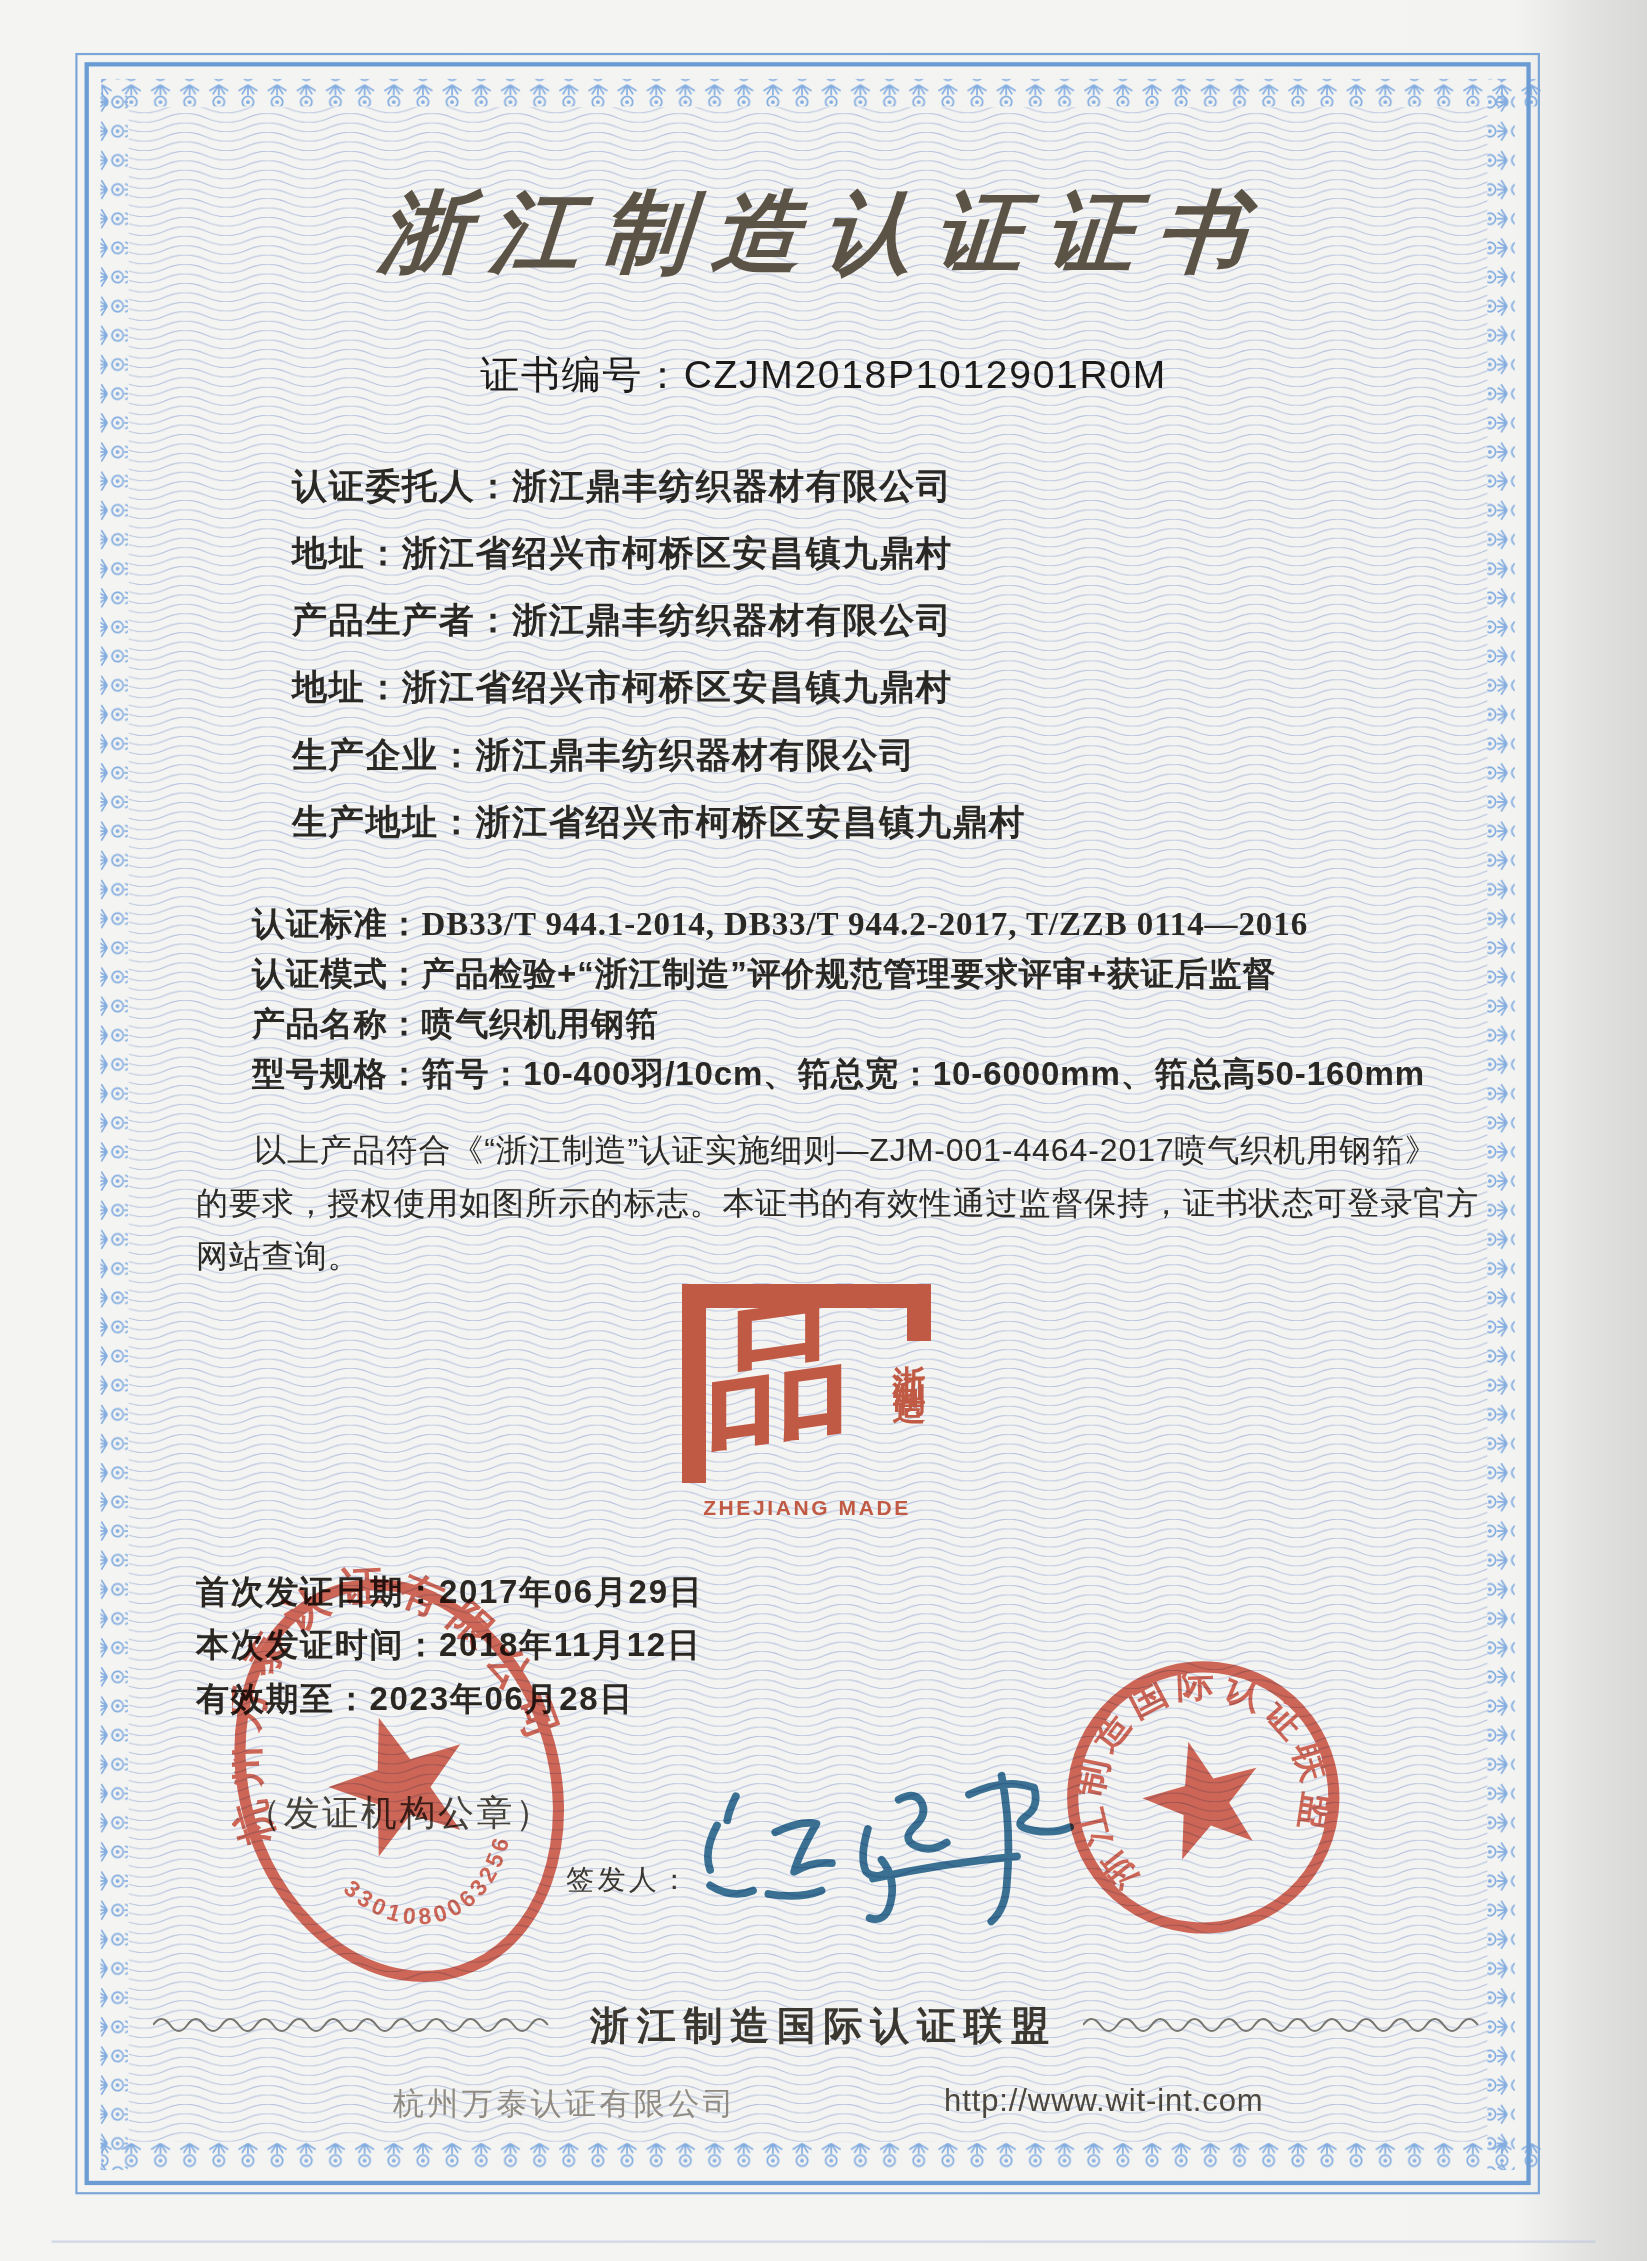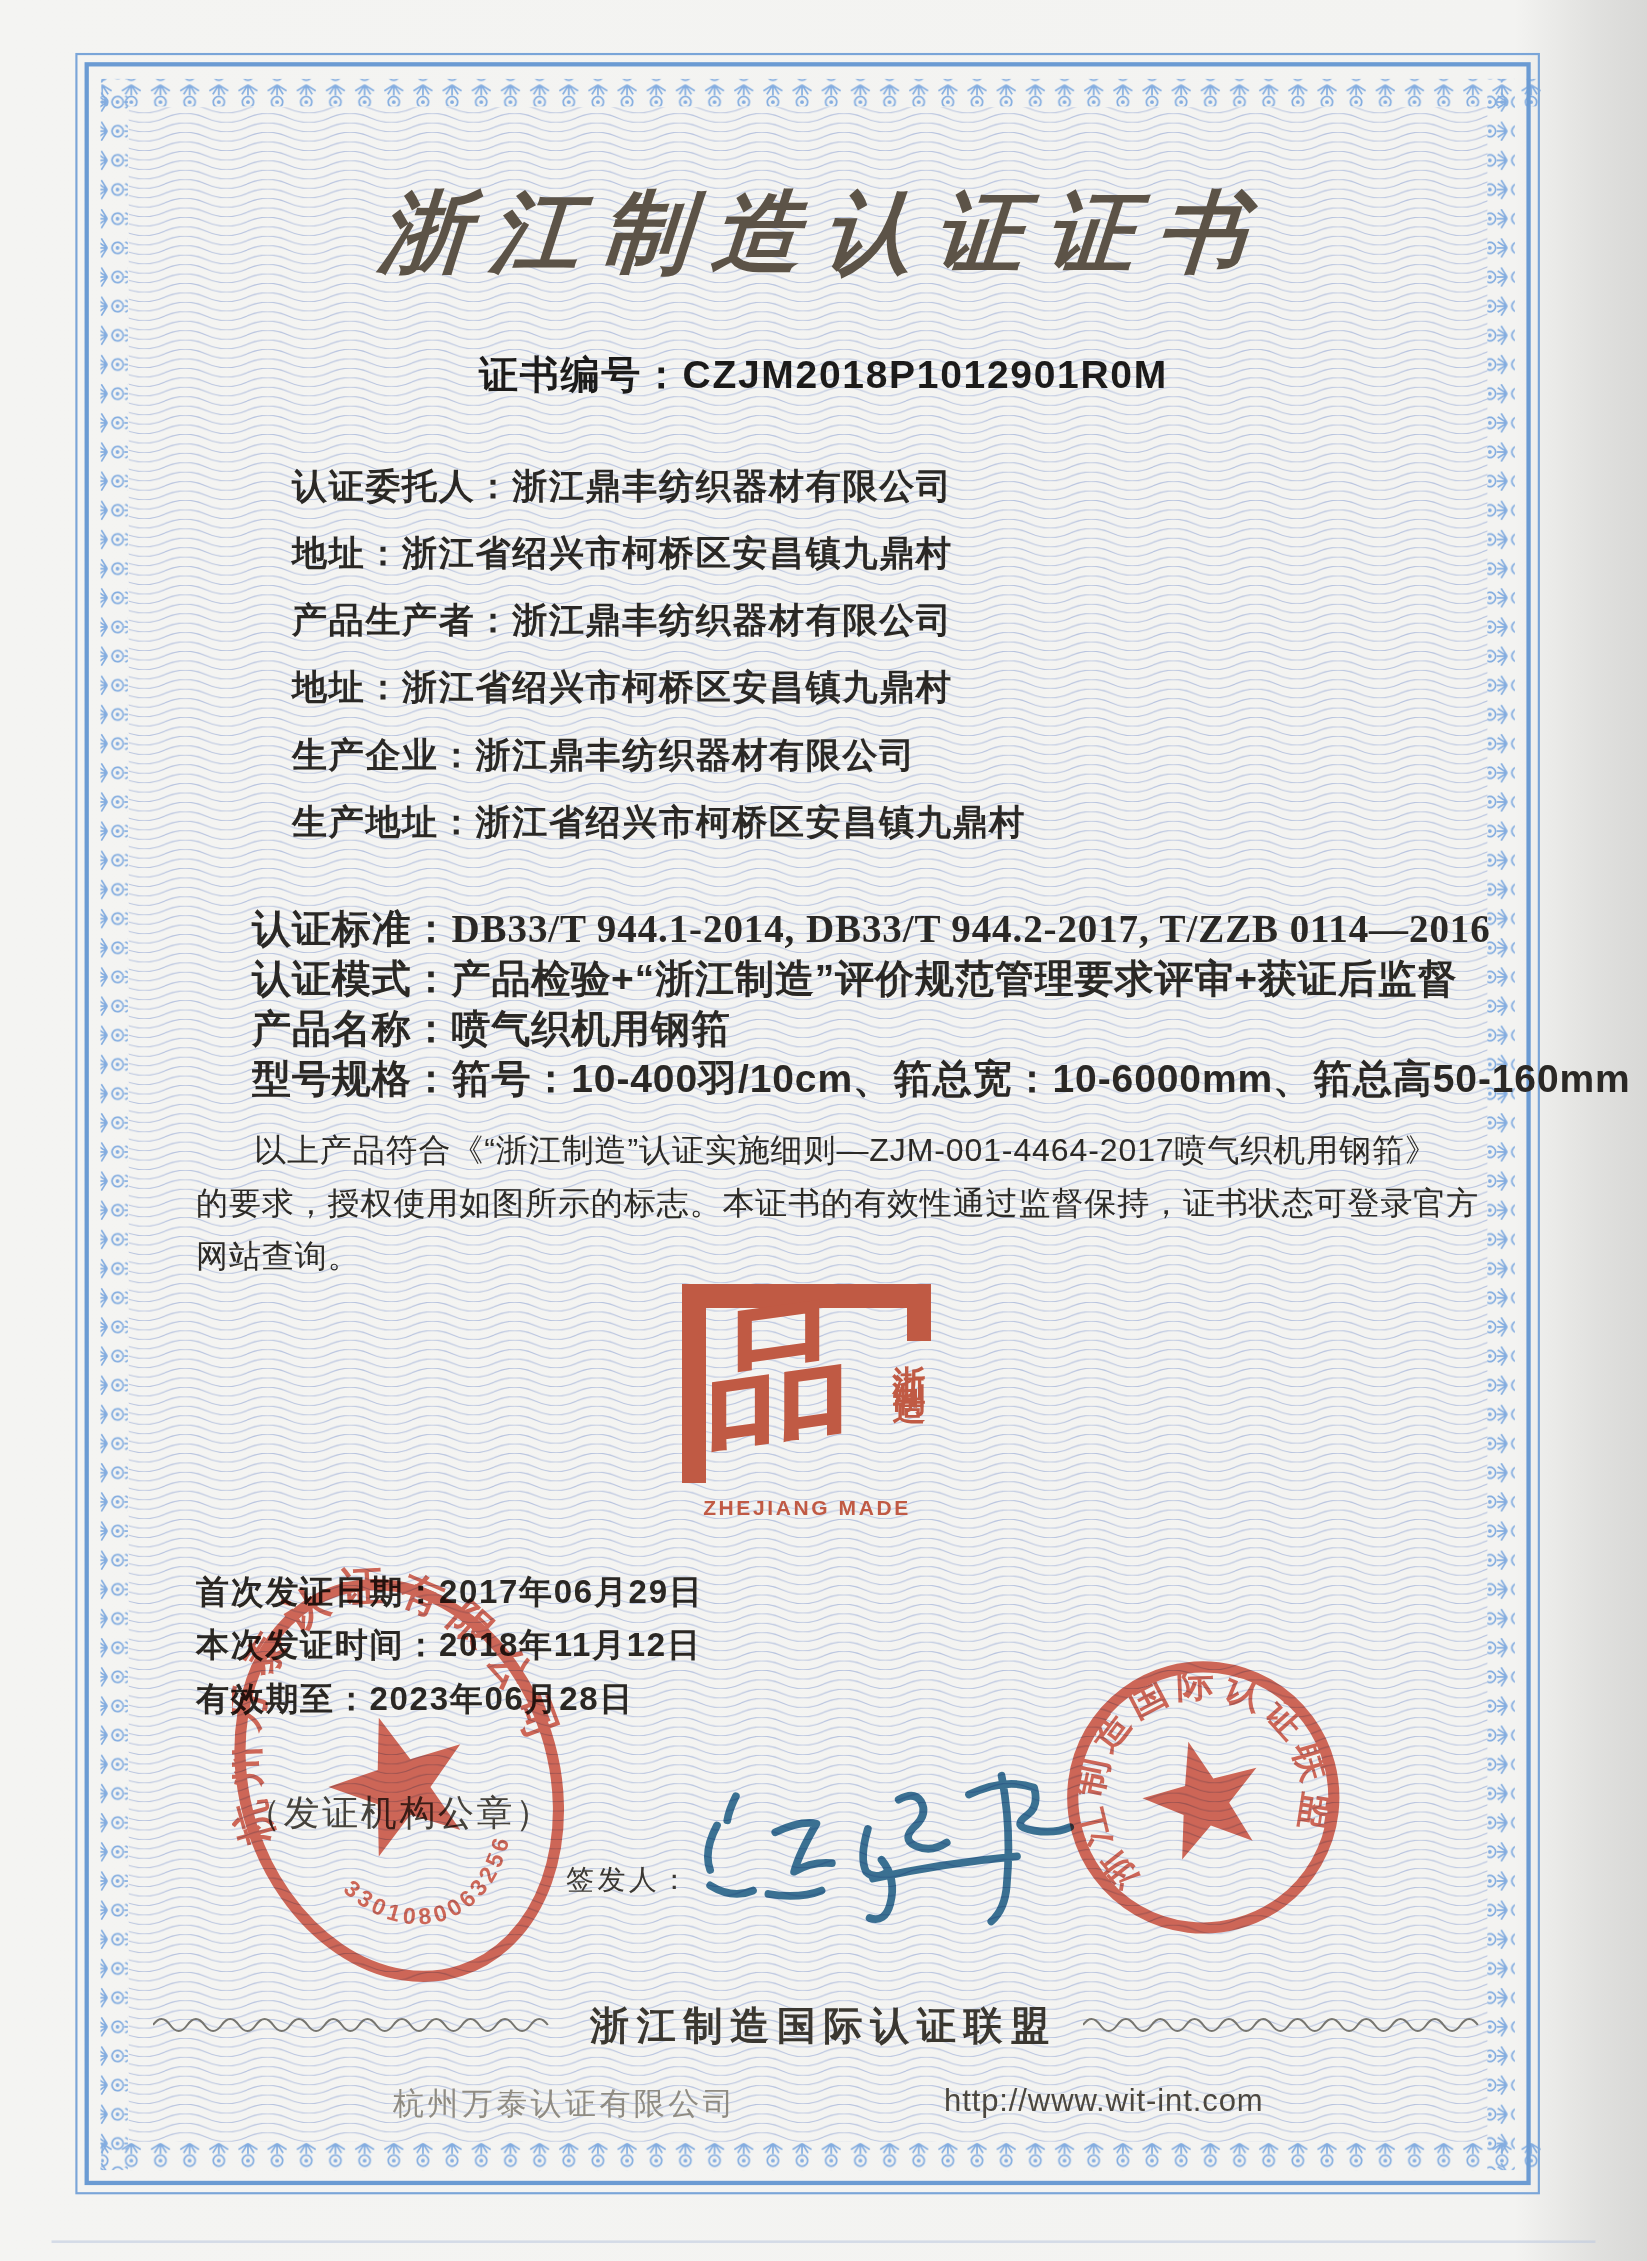--- a/index.html
+++ b/index.html
@@ -6,24 +6,24 @@
   .page{position:relative;width:1647px;height:2261px;margin:0 auto;overflow:hidden;
         background:linear-gradient(90deg,#f4f4f2 0%,#f3f3f1 92%,#e0e0de 97%,#d8d8d6 100%);
         font-family:"Liberation Sans",sans-serif;}
   .abs{position:absolute;white-space:nowrap;}
   .bg{position:absolute;left:0;top:0;z-index:0;}
   .txt{z-index:2;color:#262420;}
   .title{top:173px;left:0;width:1647px;text-align:center;
          font-family:"DejaVu Serif","Liberation Serif",serif;
          font-size:89px;font-weight:bold;font-style:italic;
          letter-spacing:22px;color:#5c5347;transform:skewX(-4deg);}
-  .certline{top:348px;left:0;width:1647px;text-align:center;font-weight:bold;
+  .certline{top:348px;left:0;width:1647px;text-align:center;font-weight:normal;
             font-size:39px;color:#1c1b1a;letter-spacing:1.7px;}
   .infoline{left:252px;font-size:35px;font-weight:bold;color:#2a2825;letter-spacing:1.7px;margin-left:40px;}
-  .specline{left:252px;font-size:39px;font-weight:bold;color:#2a2825;letter-spacing:0.9px;}
+  .specline{left:252px;font-size:33px;font-weight:bold;color:#2a2825;letter-spacing:0.9px;}
   .spec-serif{font-family:"Liberation Serif",serif;}
   .paraline{font-size:32px;color:#2c2a26;letter-spacing:0.9px;
             font-family:Liberation Sans, sans-serif;text-align:center;}
   .dateline{left:196px;font-size:33px;font-weight:bold;color:#2a2723;letter-spacing:1.7px;}
   .orgnote{top:1789px;left:245px;font-size:36px;color:#45423c;letter-spacing:2.6px;}
   .signer{top:1861px;left:566px;font-size:28px;color:#3b3833;letter-spacing:3.4px;}
   .alliance{top:1999px;left:0;width:1647px;text-align:center;font-size:39px;
             font-weight:bold;color:#3a3730;letter-spacing:7.7px;}
   .company{top:2083px;left:393px;font-size:31px;color:#8f8b82;letter-spacing:3.4px;}
   .url{top:2083px;left:944px;font-size:31px;color:#4b473f;letter-spacing:0.9px;

